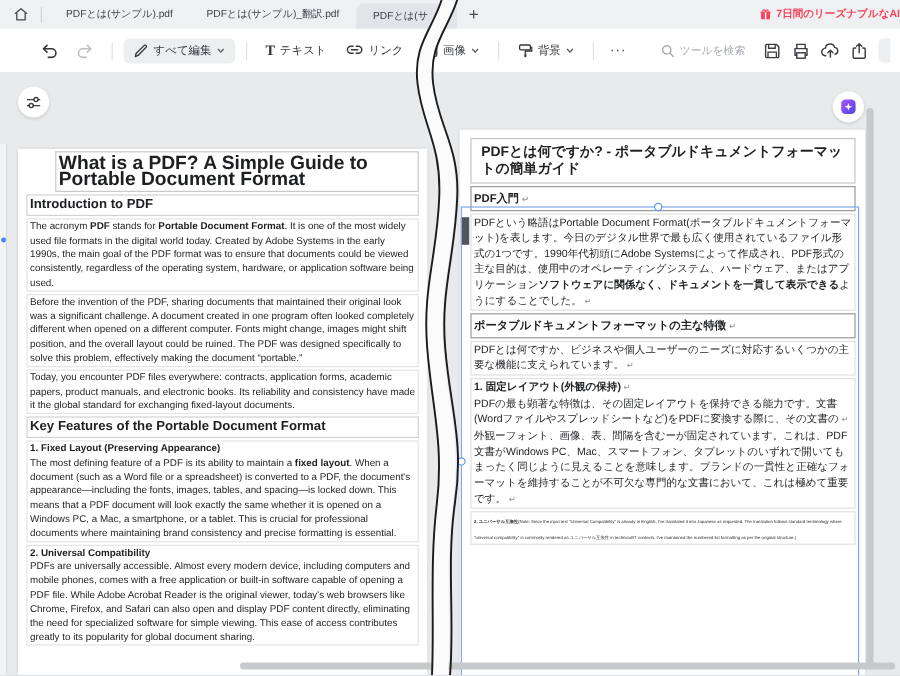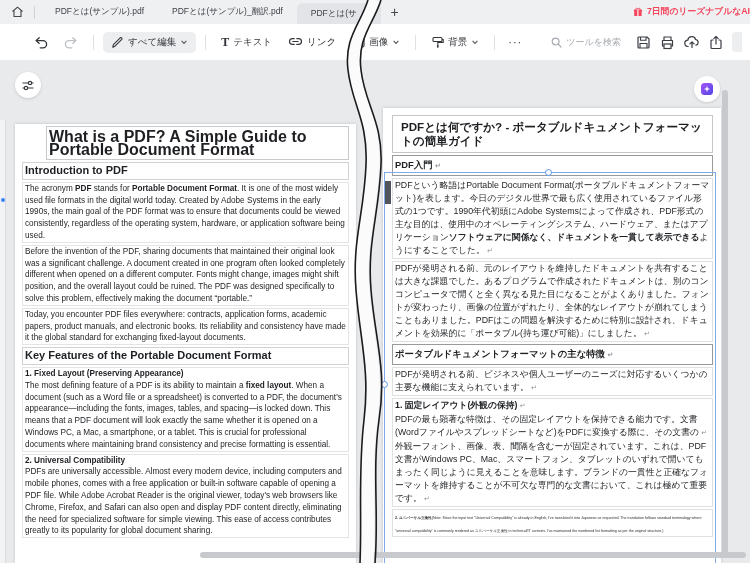--- a/index.html
+++ b/index.html
@@ -231,23 +231,22 @@
         <div class="blk heading"><span>Key Features of the Portable Document Format</span></div>
         <div class="blk sub"><span class="bold">1. Fixed Layout (Preserving Appearance)
 </span><span>The most defining feature of a PDF is its ability to maintain a </span><span class="bold">fixed layout</span><span>. When a document (such as a Word file or a spreadsheet) is converted to a PDF, the document's appearance—including the fonts, images, tables, and spacing—is locked down. This means that a PDF document will look exactly the same whether it is opened on a Windows PC, a Mac, a smartphone, or a tablet. This is crucial for professional documents where maintaining brand consistency and precise formatting is essential.</span></div>
         <div class="blk sub"><span class="bold">2. Universal Compatibility
 </span><span>PDFs are universally accessible. Almost every modern device, including computers and mobile phones, comes with a free application or built-in software capable of opening a PDF file. While Adobe Acrobat Reader is the original viewer, today's web browsers like Chrome, Firefox, and Safari can also open and display PDF content directly, eliminating the need for specialized software for simple viewing. This ease of access contributes greatly to its popularity for global document sharing.</span></div>
       </div>
     <div class="page" id="right-doc">
         <div class="blk title"><span>PDFとは何ですか? - ポータブルドキュメントフォーマットの簡単ガイド</span></div>
         <div class="blk heading"><span>PDF入門</span><span class="ret"> ↵</span></div>
         <div class="blk para"><span>PDFという略語はPortable Document Format(ポータブルドキュメントフォーマット)を表します。今日のデジタル世界で最も広く使用されているファイル形式の1つです。1990年代初頭にAdobe Systemsによって作成され、PDF形式の主な目的は、使用中のオペレーティングシステム、ハードウェア、またはアプリケーション</span><span class="bold">ソフトウェアに関係なく、ドキュメントを一貫して表示できる</span><span>ようにすることでした。</span><span class="ret"> ↵</span></div>
-        <div class="blk para"><span>PDFが発明される前、元のレイアウトを維持したドキュメントを共有することは大きな課題でした。あるプログラムで作成されたドキュメントは、別のコンコンピュータで開くと全く異なる見た目になることがよくありました。フォントが変わったり、画像の位置がずれたり、全体的なレイアウトが崩れてしまうこともありました。PDFはこの問題を解決するために特別に設計され、ドキュメントを効果的に「ポータブル(持ち運び可能)」にしました。</span><span class="ret"> ↵</span></div>
         <div class="blk heading"><span>ポータブルドキュメントフォーマットの主な特徴</span><span class="ret"> ↵</span></div>
-        <div class="blk para"><span>PDFが発明される前、ビジネスや個人ユーザーのニーズに対応するいくつかの主要な機能に支えられています。</span><span class="ret"> ↵</span></div>
+        <div class="blk para"><span>PDFとは何ですか、ビジネスや個人ユーザーのニーズに対応するいくつかの主要な機能に支えられています。</span><span class="ret"> ↵</span></div>
         <div class="blk sub"><span class="bold">1. 固定レイアウト(外観の保持)</span><span class="ret"> ↵
 </span><span>PDFの最も顕著な特徴は、その固定レイアウトを保持できる能力です。文書(Wordファイルやスプレッドシートなど)をPDFに変換する際に、その文書の</span><span class="ret"> ↵
 </span><span>外観ーフォント、画像、表、間隔を含むーが固定されています。これは、PDF文書がWindows PC、Mac、スマートフォン、タブレットのいずれで開いてもまったく同じように見えることを意味します。ブランドの一貫性と正確なフォーマットを維持することが不可欠な専門的な文書において、これは極めて重要です。</span><span class="ret"> ↵</span></div>
         <div class="blk tiny"><span class="tinytxt bold">2. ユニバーサル互換性</span><span class="tinytxt">(Note: Since the input text "Universal Compatibility" is already in English, I've translated it into Japanese as requested. The translation follows standard terminology where "universal compatibility" is commonly rendered as ユニバーサル互換性 in technical/IT contexts. I've maintained the numbered list formatting as per the original structure.)</span></div>
       </div>
 
     <div class="titlebar-dark"></div>
 
     <div class="sel-frame">
       <span class="handle" style="left:160px;top:-4px;"></span>

